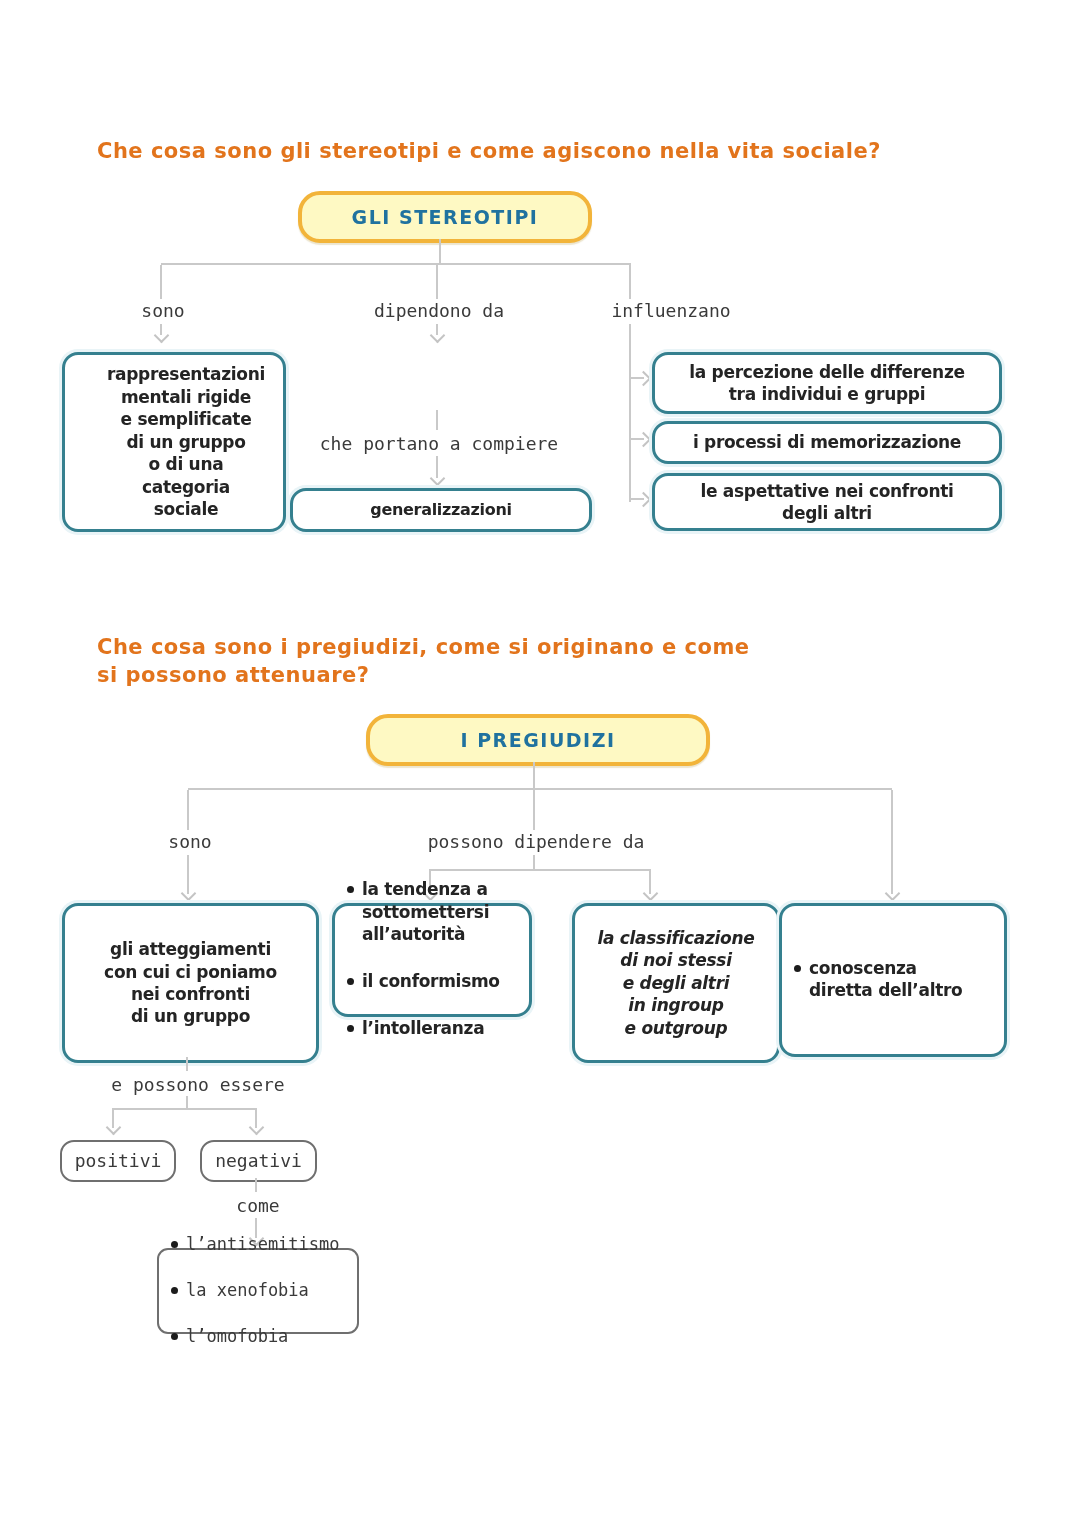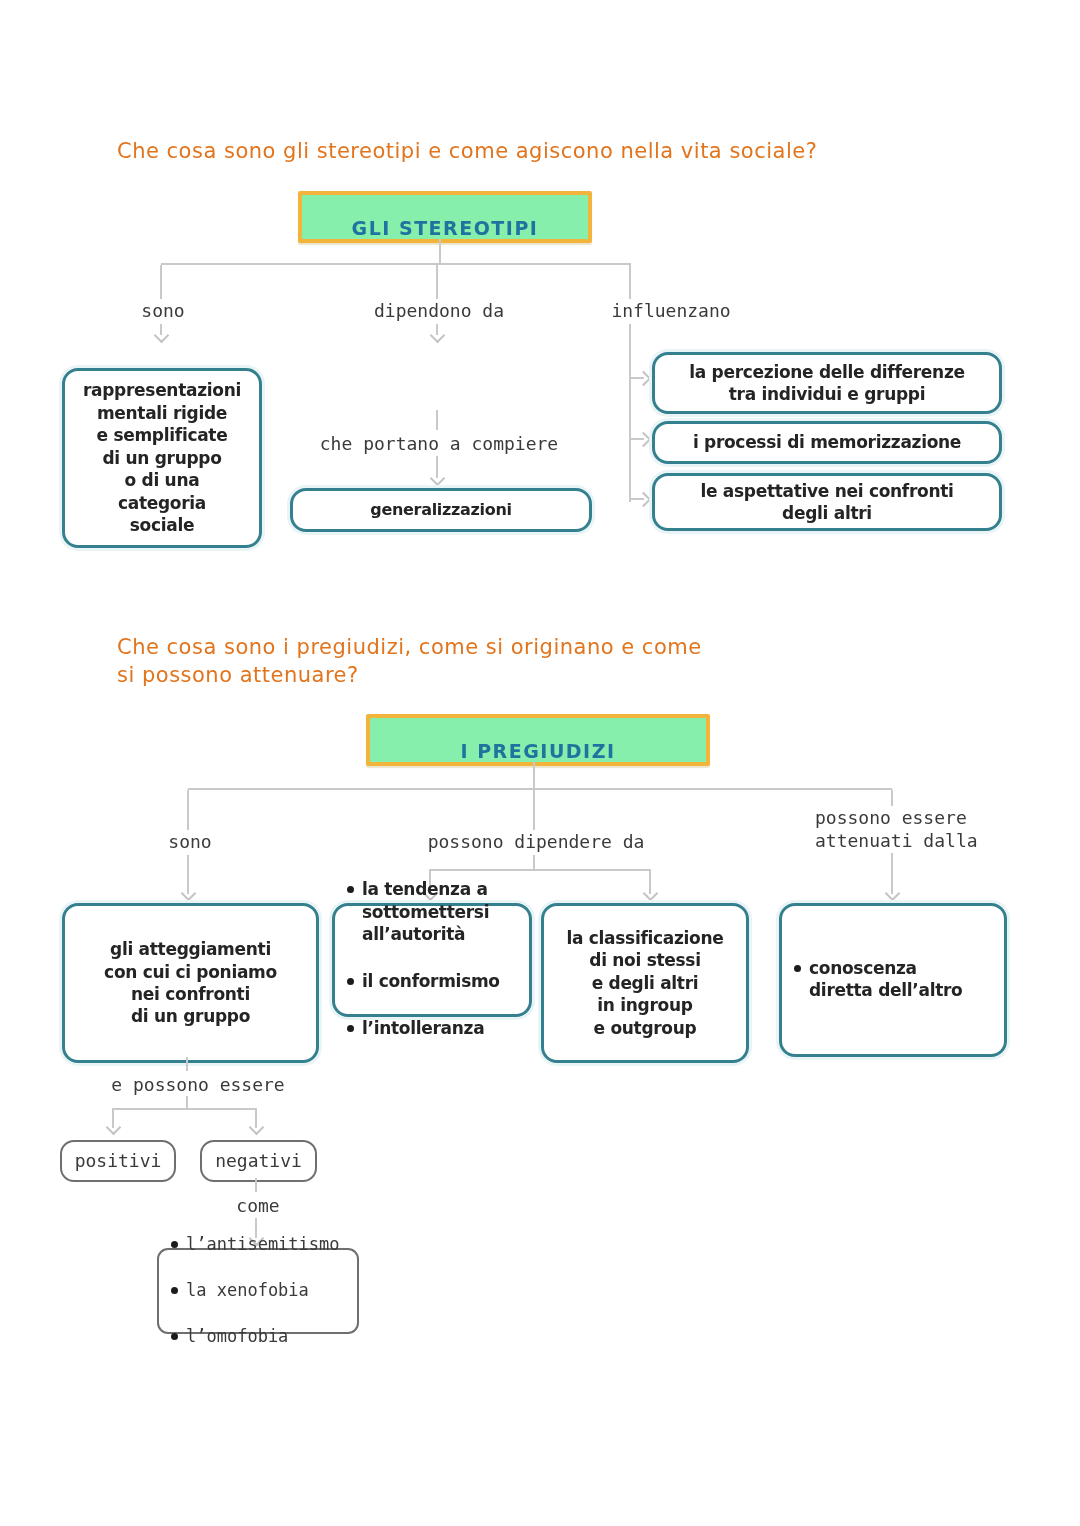--- a/index.html
+++ b/index.html
@@ -1,21 +1,21 @@
 <!DOCTYPE html>
 <html><head>
 <meta charset="utf-8">
 <style>
   html,body{margin:0;padding:0;background:#ffffff;}
   #page{position:relative;width:1080px;height:1526px;background:#ffffff;overflow:hidden;
         font-family:"DejaVu Sans",sans-serif;}
-  .title{position:absolute;font-weight:normal;font-size:21px;letter-spacing:.5px;
-         color:#e2741c;line-height:1.35;white-space:pre-line;margin-left:20px;}
-  .rootbox{position:absolute;border:4px solid #f2b43a;border-radius:2px;background:#86efac;
-           display:flex;align-items:flex-end;justify-content:center;
+  .title{position:absolute;font-weight:bold;font-size:21px;letter-spacing:.5px;
+         color:#e2741c;line-height:1.35;white-space:pre-line;}
+  .rootbox{position:absolute;border:4px solid #f2b43a;border-radius:22px;background:#fef9c3;
+           display:flex;align-items:center;justify-content:center;
            box-shadow:0 2px 1px rgba(180,150,60,.25);}
   .rootbox .rlabel{font-weight:bold;font-size:19px;letter-spacing:1.5px;color:#20729f;}
   .tealbox{position:absolute;border:3px solid #35808f;border-radius:16px;background:#fff;
            box-shadow:0 0 0 3px #e9f4f7;display:flex;align-items:center;justify-content:center;
            font-weight:bold;font-size:17px;letter-spacing:-0.3px;color:#242424;line-height:1.32;
            text-align:center;white-space:pre-line;}
   .tealbox.list{justify-content:flex-start;text-align:left;padding:10px 8px 10px 10px;box-sizing:border-box;}
   .graybox{position:absolute;border:2px solid #6f6f6f;border-radius:11px;background:#fff;
            display:flex;align-items:center;justify-content:center;
            font-family:"DejaVu Sans Mono",monospace;font-size:18px;color:#3a3a3a;line-height:1.3;
@@ -60,21 +60,21 @@
 
   <div class="vline" style="left:629px;top:265px;height:237px;"></div>
   <div class="lbl" style="left:603px;top:299px;width:132px;">influenzano</div>
   <div class="hline" style="left:631px;top:377px;width:13px;"></div>
   <div class="chev right" style="left:638px;top:373px;"></div>
   <div class="hline" style="left:631px;top:438px;width:13px;"></div>
   <div class="chev right" style="left:638px;top:434px;"></div>
   <div class="hline" style="left:631px;top:498px;width:13px;"></div>
   <div class="chev right" style="left:638px;top:494px;"></div>
 
-  <div class="tealbox" style="left:62px;top:368px;width:194px;height:174px;">rappresentazioni
+  <div class="tealbox" style="left:62px;top:352px;width:194px;height:174px;padding-left:24px;">rappresentazioni
 mentali rigide
 e semplificate
 di un gruppo
 o di una
 categoria
 sociale</div>
 
 
   <div class="vline" style="left:436px;top:410px;height:20px;"></div>
   <div class="lbl" style="left:313px;top:432px;width:248px;">che portano a compiere</div>
@@ -106,39 +106,37 @@
   <div class="vline" style="left:533px;top:790px;height:80px;"></div>
   <div class="lbl" style="left:419px;top:830px;width:230px;">possono dipendere da</div>
   <div class="hline" style="left:429px;top:869px;width:222px;"></div>
   <div class="vline" style="left:429px;top:871px;height:23px;"></div>
   <div class="chev down" style="left:425px;top:888px;"></div>
   <div class="vline" style="left:649px;top:871px;height:23px;"></div>
   <div class="chev down" style="left:645px;top:888px;"></div>
 
   <div class="vline" style="left:891px;top:790px;height:104px;"></div>
   <div class="chev down" style="left:887px;top:888px;"></div>
-  <div class="lbl leftal" style="left:813px;top:806px;width:170px;">possono essere
-attenuati dalla</div>
 
   <div class="tealbox" style="left:62px;top:903px;width:251px;height:154px;">gli atteggiamenti
 con cui ci poniamo
 nei confronti
 di un gruppo</div>
 
   <div class="tealbox list" style="left:332px;top:903px;width:200px;height:114px;">
     <ul class="blist">
       <li>la tendenza a
 sottomettersi
 all’autorità</li>
       <li>il conformismo</li>
       <li>l’intolleranza</li>
     </ul>
   </div>
 
-  <div class="tealbox" style="left:541px;top:903px;width:202px;height:154px;">la classificazione
+  <div class="tealbox" style="left:572px;top:903px;width:202px;height:154px;font-style:italic;">la classificazione
 di noi stessi
 e degli altri
 in ingroup
 e outgroup</div>
 
   <div class="tealbox list" style="left:779px;top:903px;width:228px;height:154px;">
     <ul class="blist">
       <li>conoscenza
 diretta dell’altro</li>
     </ul>

